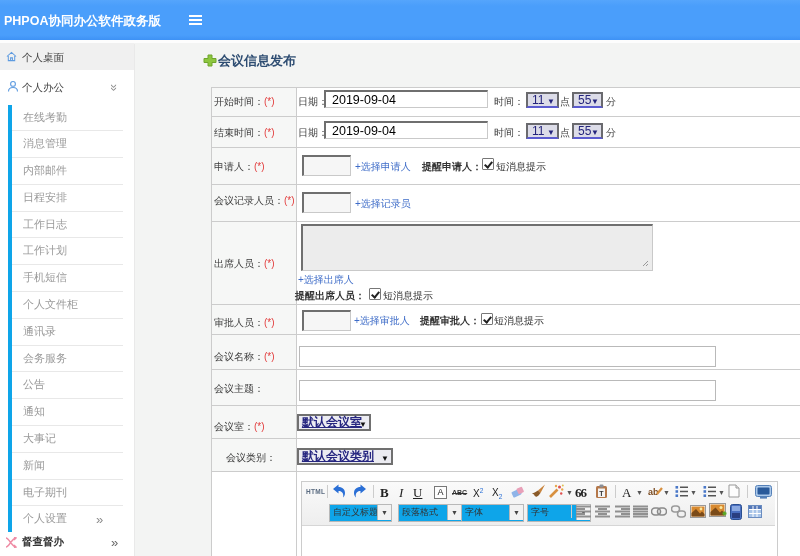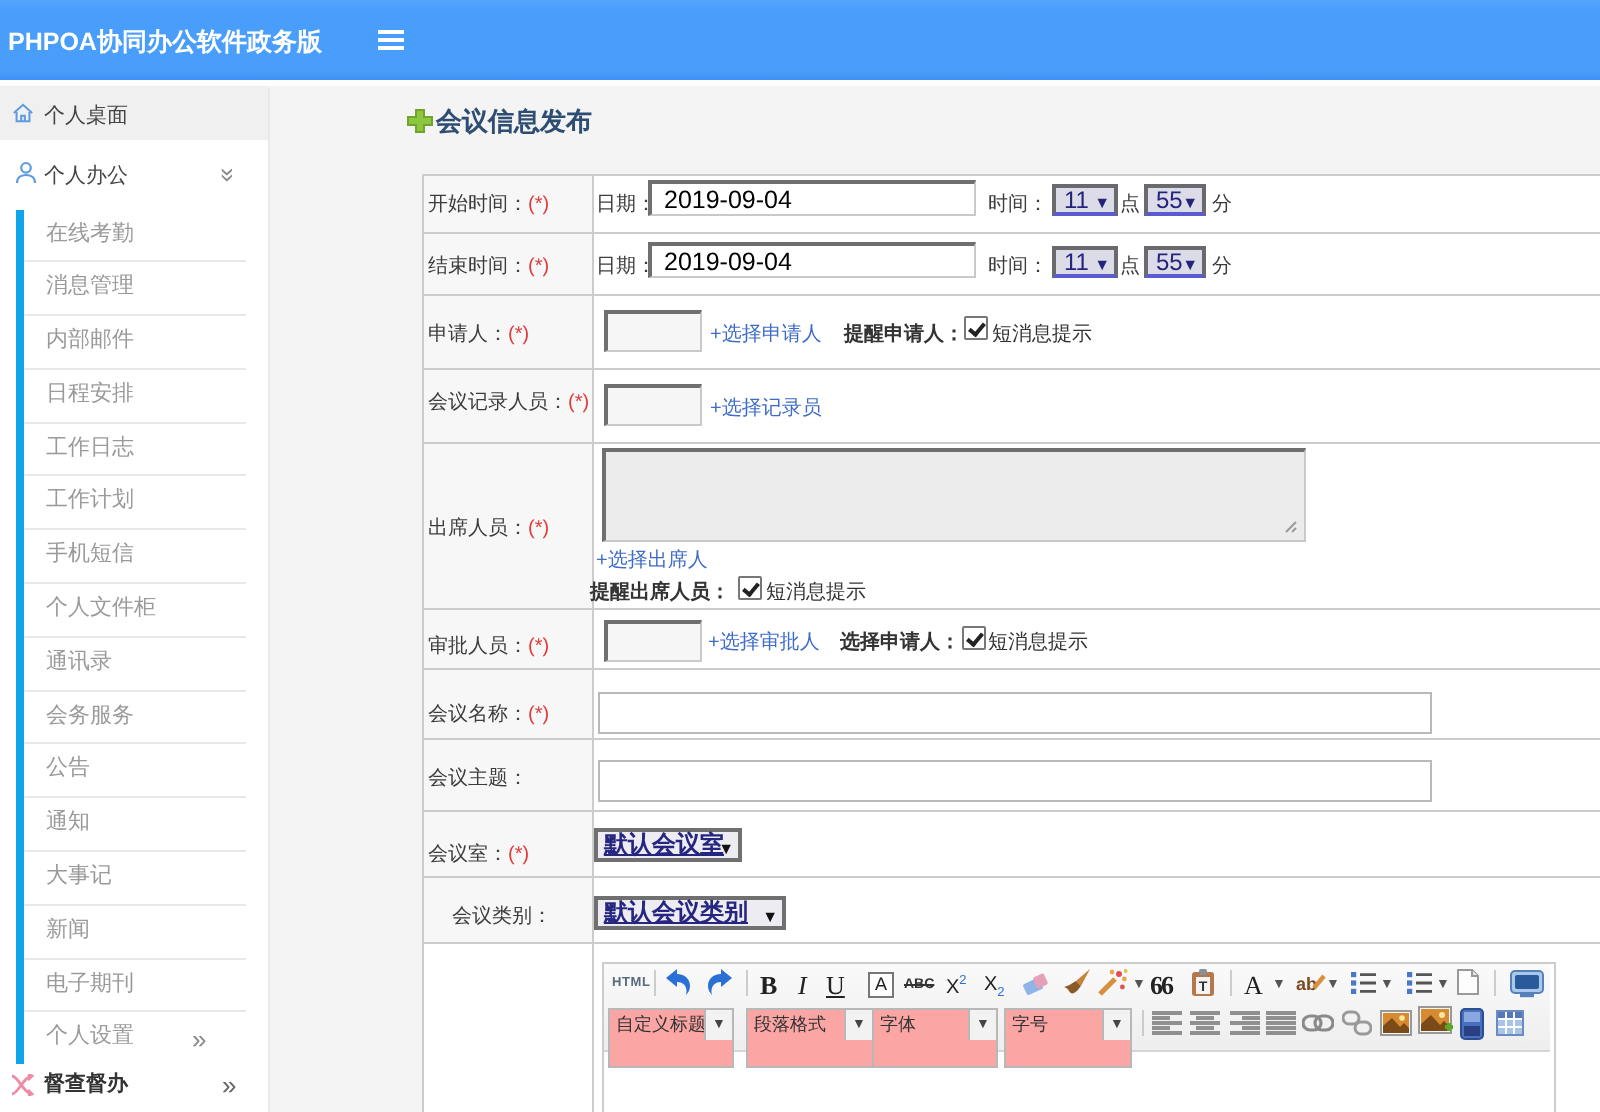--- a/index.html
+++ b/index.html
@@ -35,21 +35,21 @@
 .tsel{position:absolute;width:33px;height:16px;background:#dcdce8;border:2px solid #6a6a6e;border-bottom-color:#5b5bd0;box-sizing:border-box;font-size:12px;color:#24247c;line-height:12px;padding-left:4px;}
 .tsel .ar{position:absolute;right:2px;top:2px;font-size:8px;color:#24247c;}
 
 .rsel{position:absolute;height:17px;background:#ececf2;border:2px solid #707070;box-sizing:border-box;font-size:12px;font-weight:bold;color:#262680;text-decoration:underline;line-height:13px;padding-left:3px;}
 .rsel .ar{position:absolute;right:2px;top:2px;font-size:8px;color:#111;font-weight:normal;}
 
 .edbox{position:absolute;left:301px;top:481px;width:475px;height:75px;background:#fff;border:1px solid #ccc;}
 .edtool{position:absolute;left:0;top:0;width:473px;height:43px;border-bottom:1px solid #d6d6d6;background:#f3f3f3;background:linear-gradient(#fafafa,#eeeeee);}
 .ti{position:absolute;top:485px;height:14px;font-size:11px;color:#333;}
 .sep1{position:absolute;top:485px;width:1px;height:13px;background:#ccc;}
-.esel{position:absolute;top:504px;height:30px;background:#fca5a5;border:1px solid #b8b8b8;box-sizing:border-box;overflow:hidden;font-size:9px;color:#333;line-height:15px;padding-left:3px;}
+.esel{position:absolute;top:504px;height:18px;background:#0ea5e9;border:1px solid #b8b8b8;box-sizing:border-box;overflow:hidden;font-size:9px;color:#333;line-height:15px;padding-left:3px;margin-left:25px;}
 .esel .db{position:absolute;right:0;top:0;width:13px;height:15px;border-left:1px solid #b8b8b8;background:#f2f2f2;color:#444;font-size:7px;text-align:center;line-height:15px;}
 .i2{position:absolute;top:505px;}
 </style>
 </head>
 <body>
 <div id="app">
 
   <div class="topbar">
     <div class="logo">PHPOA协同办公软件政务版</div>
     <div class="burger">
@@ -155,21 +155,21 @@
       <path d="M6 1 L1 6 M6 4 L4 6" stroke="#999" stroke-width="1" fill="none"></path>
     </svg>
   <div class="blue-lnk" style="left:298px;top:273px;">+选择出席人</div>
   <div class="bld" style="left:295px;top:289px;">提醒出席人员：</div>
   <div class="cb" style="left:369px;top:288px;"></div>
   <div class="plain" style="left:383px;top:289px;">短消息提示</div>
 
   <div class="lbl" style="left:214px;top:316px;">审批人员：<span class="st">(*)</span></div>
   <div class="inp" style="left:302px;top:310px;width:46px;height:18px;"></div>
   <div class="blue-lnk" style="left:354px;top:314px;">+选择审批人</div>
-  <div class="bld" style="left:420px;top:314px;">选择申请人：</div>
+  <div class="bld" style="left:420px;top:314px;">提醒审批人：</div>
   <div class="cb" style="left:481px;top:313px;"></div>
   <div class="plain" style="left:494px;top:314px;">短消息提示</div>
 
   <div class="lbl" style="left:214px;top:350px;">会议名称：<span class="st">(*)</span></div>
   <div class="inp" style="left:299px;top:346px;width:415px;height:19px;border:1px solid #b9b9b9;background:#fff;"></div>
 
   <div class="lbl" style="left:214px;top:382px;">会议主题：</div>
   <div class="inp" style="left:299px;top:380px;width:415px;height:19px;border:1px solid #b9b9b9;background:#fff;"></div>
 
   <div class="lbl" style="left:214px;top:420px;">会议室：<span class="st">(*)</span></div>

